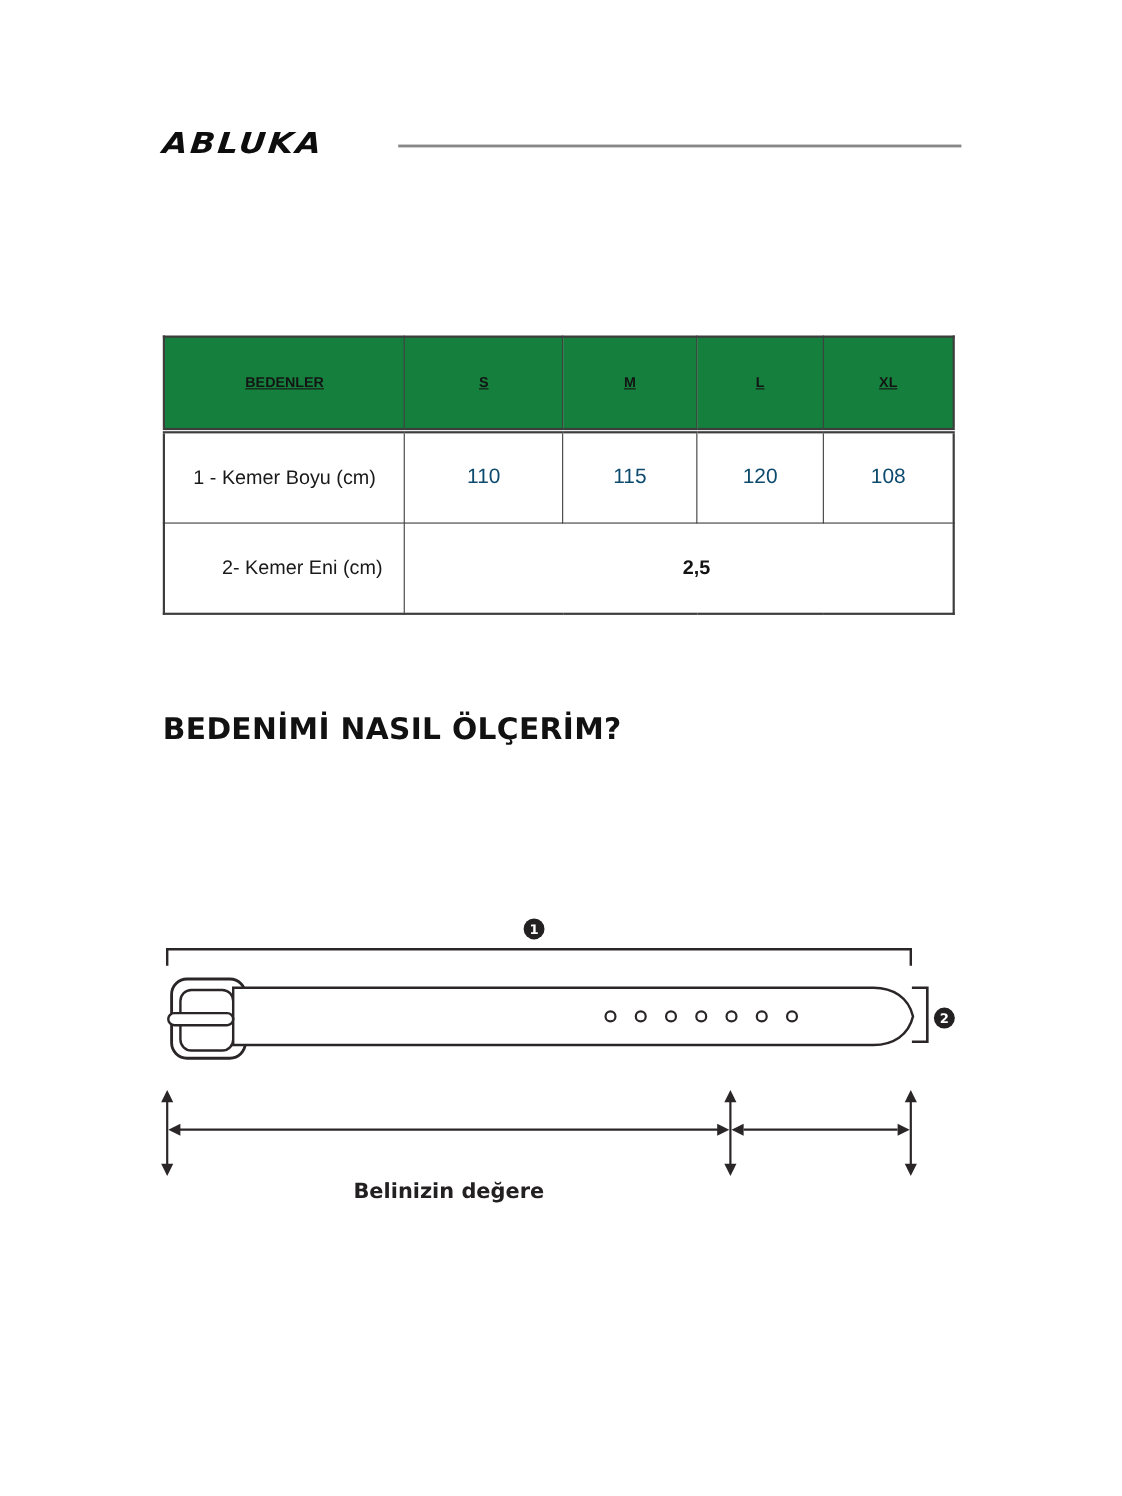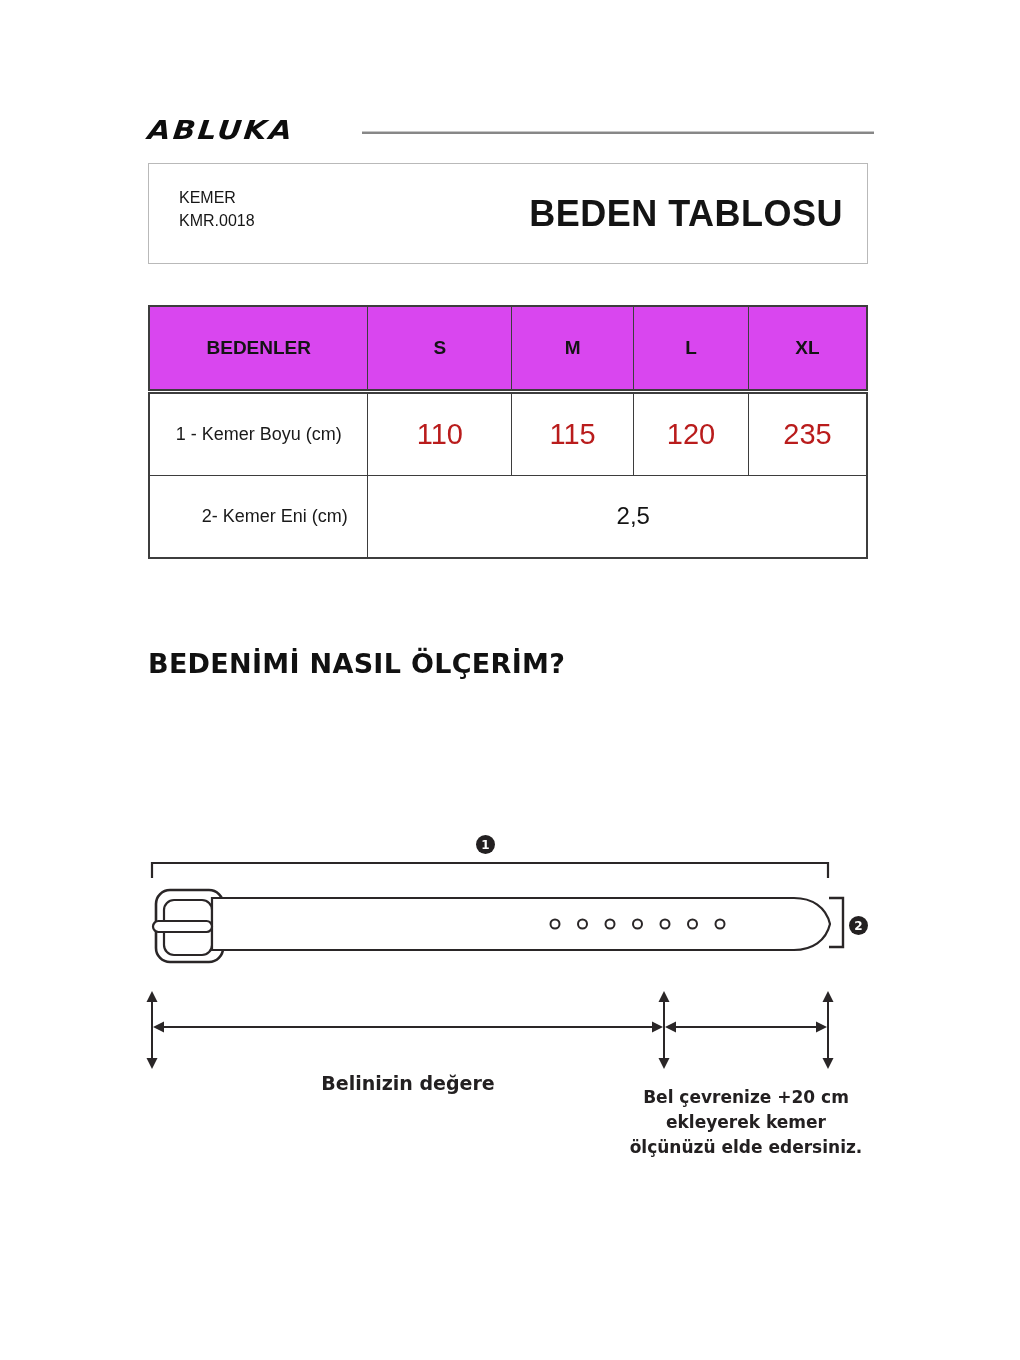--- a/index.html
+++ b/index.html
@@ -50,31 +50,32 @@
     width: 720px; border-collapse: collapse;
     table-layout: fixed; background: #ffffff;
     border: 2px solid #3d3d3d;
   }
   table.size-table th, table.size-table td {
     border: 1.5px solid #3d3d3d;
     text-align: center; vertical-align: middle;
     font-family: "Liberation Sans", sans-serif;
   }
   table.size-table thead th {
-    background: #d946ef;
+    background: #15803d;
     height: 85px;
-    font-size: 19px; font-weight: 700; color: #141414;
+    font-size: 13px; font-weight: 700; color: #141414;
     border-bottom: 5px double #3d3d3d;
+    text-decoration: underline;
   }
   table.size-table td { background: #ffffff; }
   tr.measure-row-1 td { height: 84px; margin-top: 40px; }
   tr.measure-row-2 td { height: 83px; padding-left: 32px; }
   td.row-label { font-size: 18px; font-weight: 400; color: #1a1a1a; }
-  td.row-value { font-size: 29px; font-weight: 400; color: #b91c1c; }
-  td.row-value-merged { font-size: 24px; font-weight: 400; color: #141414; }
+  td.row-value { font-size: 19px; font-weight: 400; color: #0c4a6e; }
+  td.row-value-merged { font-size: 18px; font-weight: 700; color: #141414; }
   
   .howto-heading {
     position: absolute; left: 148px; top: 648px;
     font-size: 27px; font-weight: 800; letter-spacing: 0.3px; color: #111111;
     font-family: "DejaVu Sans", sans-serif;
     text-align: center;
   }
   .howto-text {
     position: absolute; left: 148px; top: 706px;
     font-size: 16.5px; line-height: 28px; color: #1b1b1b;
@@ -99,27 +100,20 @@
   .label-right span { display: block; }
 </style>
 </head>
 <body>
 
 <div id="page">
 
   <div class="logo">ABLUKA</div>
   <div class="logo-rule"></div>
 
-  <div class="info-box">
-    <div class="product-block">
-      <div>KEMER</div>
-      <div>KMR.0018</div>
-    </div>
-    <div class="box-title">BEDEN TABLOSU</div>
-  </div>
 
   <table class="size-table">
     <colgroup>
       <col style="width:30.5%">
         <col style="width:20%">
         <col style="width:17%">
         <col style="width:16%">
         <col style="width:16.5%">
     </colgroup>
     <thead>
@@ -130,21 +124,21 @@
         <th>L</th>
         <th>XL</th>
       </tr>
     </thead>
     <tbody>
       <tr class="measure-row-1">
         <td class="row-label">1 - Kemer Boyu (cm)</td>
         <td class="row-value">110</td>
         <td class="row-value">115</td>
         <td class="row-value">120</td>
-        <td class="row-value">235</td>
+        <td class="row-value">108</td>
       </tr>
       <tr class="measure-row-2">
         <td class="row-label">2- Kemer Eni (cm)</td>
         <td class="row-value-merged" colspan="4">2,5</td>
       </tr>
     </tbody>
   </table>
 
   <div class="howto-heading">BEDENİMİ NASIL ÖLÇERİM?</div>
   <div class="howto-text">
@@ -197,19 +191,14 @@
       <polygon points="663,1027 652,1021.5 652,1032.5"></polygon>
       <polygon points="665,1027 676,1021.5 676,1032.5"></polygon>
       <polygon points="827,1027 816,1021.5 816,1032.5"></polygon>
     </g>
   </svg>
 
   <div class="marker-badge" style="left:476px; top:835px;">1</div>
   <div class="marker-badge" style="left:849px; top:916px;">2</div>
 
   <div class="diagram-label label-left">Belinizin değere</div>
-  <div class="diagram-label label-right">
-    <span>Bel çevrenize +20 cm</span>
-    <span>ekleyerek kemer</span>
-    <span>ölçünüzü elde edersiniz.</span>
-  </div>
 
 </div>
 
 </body></html>

